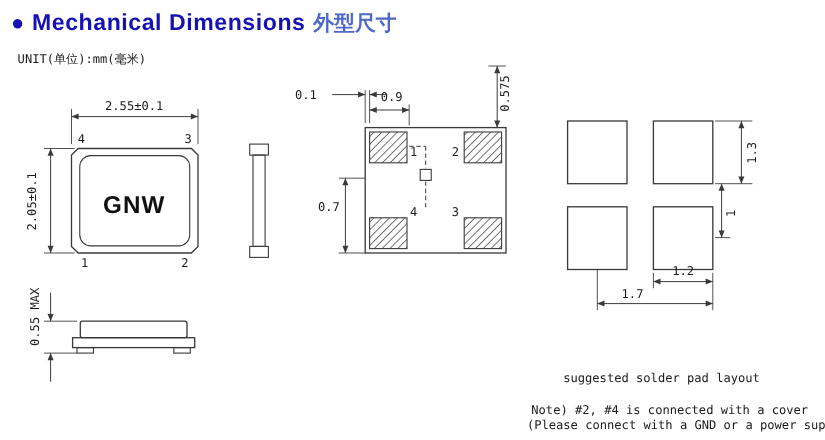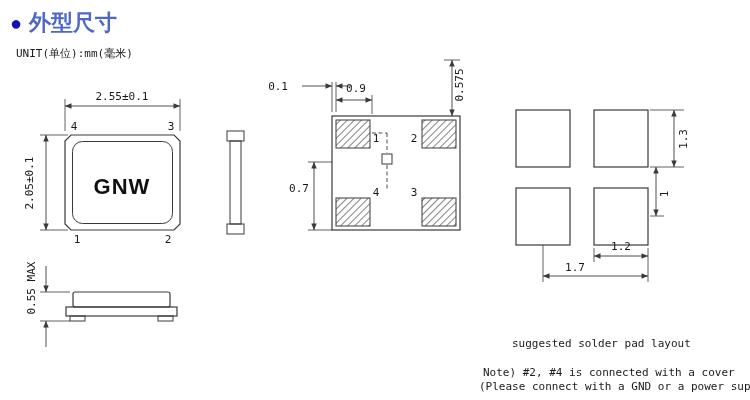--- a/index.html
+++ b/index.html
@@ -1,39 +1,40 @@
 <!DOCTYPE html>
 <html><head>
 <meta charset="utf-8">
 <style>
   html,body{margin:0;padding:0;background:#fff;}
   #stage{position:relative;width:750px;height:400px;background:#ffffff;overflow:hidden;
          font-family:"Liberation Sans",sans-serif;}
   .title-row{position:absolute;left:10px;top:8px;display:flex;align-items:baseline;gap:7px;white-space:nowrap;}
   .title-bullet{font-size:20px;font-weight:700;color:#1511b5;}
   .title-en{font-size:21px;font-weight:700;color:#1511b5;letter-spacing:0.5px;}
-  .title-zh{font-size:22px;font-weight:700;color:#4e68c6;}
+  .title-zh{font-size:19px;font-weight:700;color:#4e68c6;}
   svg text{font-family:"DejaVu Sans Mono",monospace;}
   .t11{font-size:11px;fill:#1a1a1a;}
   .mark{font-family:"Liberation Sans",sans-serif;font-size:22px;font-weight:700;fill:#111;letter-spacing:1px;}
   .ln{stroke:#3a3a3a;stroke-width:1;fill:none;}
   .ln2{stroke:#3a3a3a;stroke-width:1.2;fill:none;}
   .ext{stroke:#3a3a3a;stroke-width:0.8;fill:none;}
   .dim{stroke:#3a3a3a;stroke-width:0.9;fill:none;}
   .dash{stroke:#3a3a3a;stroke-width:0.9;stroke-dasharray:4 2.5;fill:none;}
   .pad{fill:url(#hatch);stroke:#3a3a3a;stroke-width:1;}
   .spad{fill:none;stroke:#3a3a3a;stroke-width:1.2;}
 </style>
 </head>
 <body>
 
 <div id="stage">
 
   <div class="title-row">
     <span class="title-bullet">●</span>
+    <span class="title-en">Mechanical Dimensions</span>
     <span class="title-zh">外型尺寸</span>
   </div>
 
   <svg width="750" height="400" viewBox="0 0 750 400">
     <defs>
       <pattern id="hatch" patternUnits="userSpaceOnUse" width="5" height="5" patternTransform="rotate(45)">
         <line x1="0" y1="0" x2="0" y2="5" stroke="#4a4a4a" stroke-width="1.4"></line>
       </pattern>
       <marker id="arr" viewBox="0 0 10 10" refX="9.5" refY="5" markerWidth="8" markerHeight="8" orient="auto-start-reverse">
         <path d="M0.5,1.2 L9.5,5 L0.5,8.8 Z" fill="#3a3a3a"></path>

